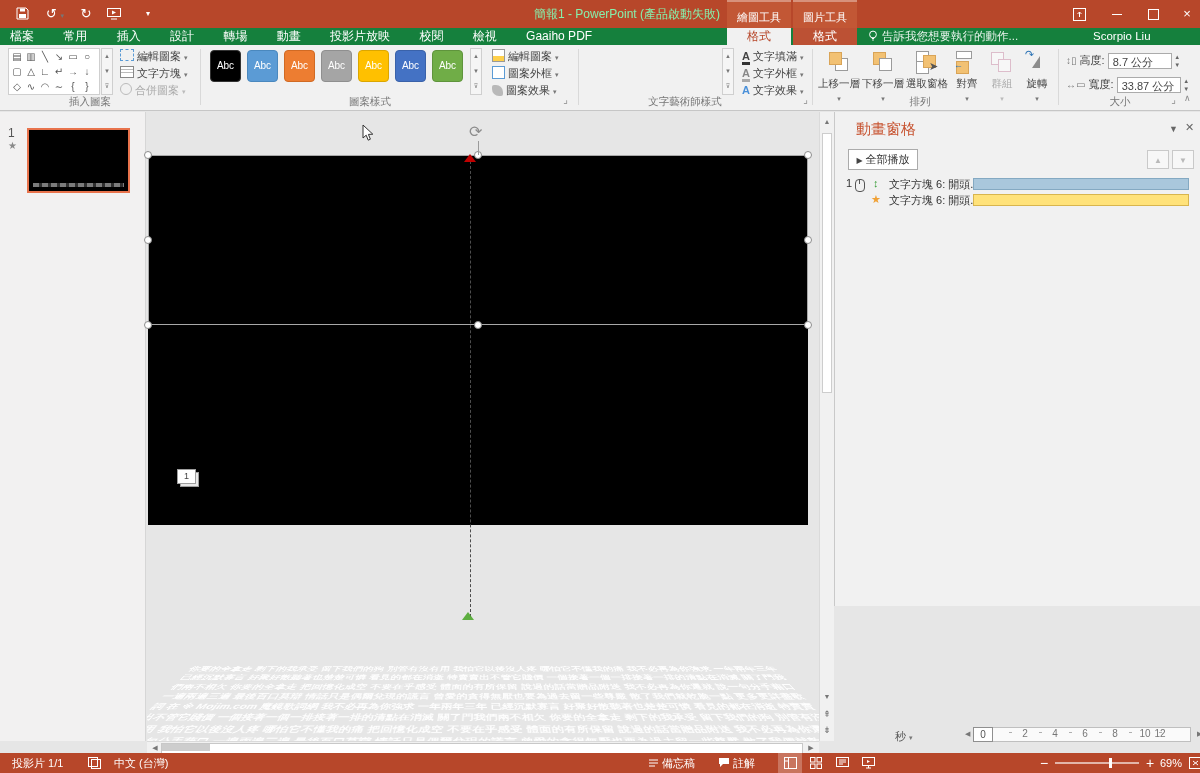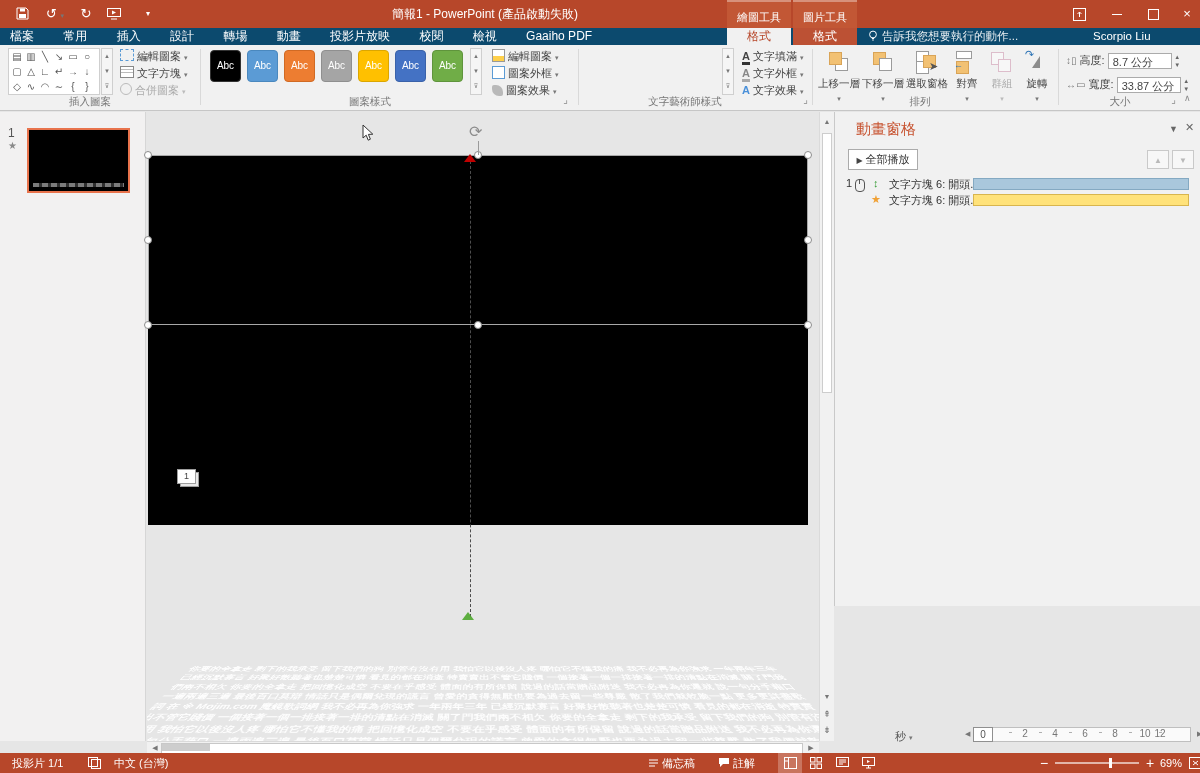--- a/index.html
+++ b/index.html
@@ -4,28 +4,28 @@
 <style>
   html,body{margin:0;padding:0;background:#999;}
   #app{position:relative;width:1200px;height:773px;background:#E6E6E6;overflow:hidden;
        font-family:"Liberation Sans","DejaVu Sans",sans-serif;font-size:12px;color:#444;
        -webkit-font-smoothing:antialiased;}
   .abs{position:absolute;}
   
   .titlebar{left:0;top:0;width:1200px;height:28px;background:#B7472A;color:#fff;}
   .qat-btn{position:absolute;top:4px;width:24px;height:20px;text-align:center;line-height:20px;
            color:#fff;font-size:13px;cursor:default;}
-  .title-text{position:absolute;top:6px;left:250px;width:470px;text-align:center;color:#ffffff;font-size:12px;white-space:nowrap;}
+  .title-text{position:absolute;top:6px;left:250px;width:470px;text-align:right;color:#86efac;font-size:12px;white-space:nowrap;}
   .ctx-head{position:absolute;top:0;height:28px;line-height:30px;text-align:center;font-size:11px;color:#fff;
             background:#C25735;border-top:2px solid rgba(255,255,255,.35);box-sizing:border-box;}
   .winbtn{position:absolute;top:0;width:34px;height:28px;color:#fff;text-align:center;line-height:28px;font-size:13px;}
   .winbox{display:inline-block;width:9px;height:9px;border:1px solid #fff;vertical-align:middle;}
   .winmin{display:inline-block;width:10px;height:1px;background:#fff;vertical-align:middle;}
   
-  .tabrow{left:0;top:28px;width:1200px;height:17px;background:#0c4a6e;color:#fff;}
+  .tabrow{left:0;top:28px;width:1200px;height:17px;background:#15803d;color:#fff;}
   .tab{position:relative;display:inline-block;height:17px;line-height:17px;padding:0 13px;font-size:12px;color:#fff;vertical-align:top;}
   .tab-format-active{position:absolute;left:727px;top:0;width:64px;height:17px;line-height:17px;text-align:center;
         background:#F1F1F1;color:#B7472A;}
   .tab-format2{position:absolute;left:793px;top:0;width:64px;height:17px;line-height:17px;text-align:center;color:#fff;background:#BC5134;}
   .tellme{position:absolute;left:868px;top:0;height:17px;line-height:17px;color:rgba(255,255,255,.9);font-size:11.5px;}
   .user-name{position:absolute;left:1093px;top:0;height:17px;line-height:17px;color:#fff;font-size:11.5px;}
   .share{position:absolute;left:1152px;top:18px;height:17px;line-height:17px;color:#fff;font-size:11.5px;}
   
   .ribbon{left:0;top:45px;width:1200px;height:66px;background:#F1F1F1;border-bottom:1px solid #C6C6C6;box-sizing:border-box;}
   .rsep{position:absolute;top:4px;width:1px;height:56px;background:#D9D9D9;}

